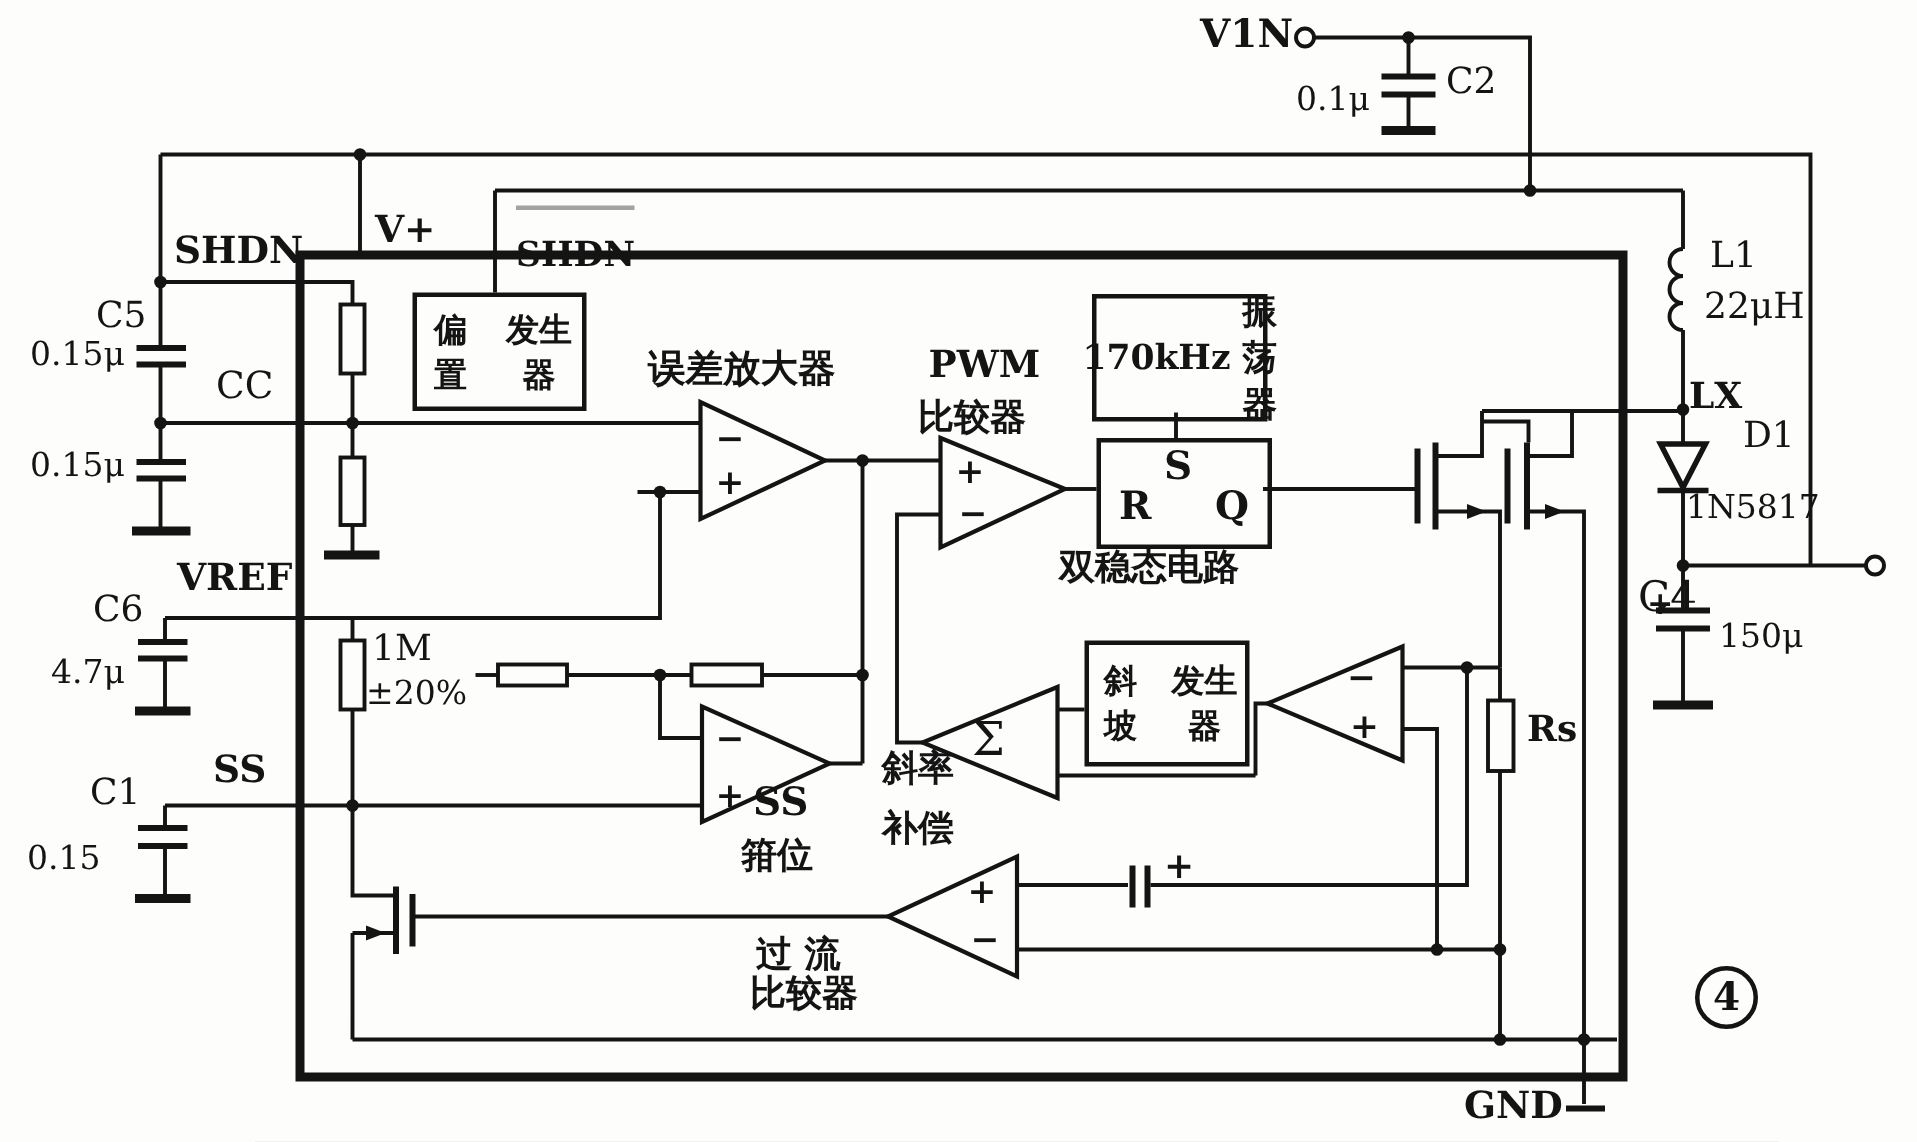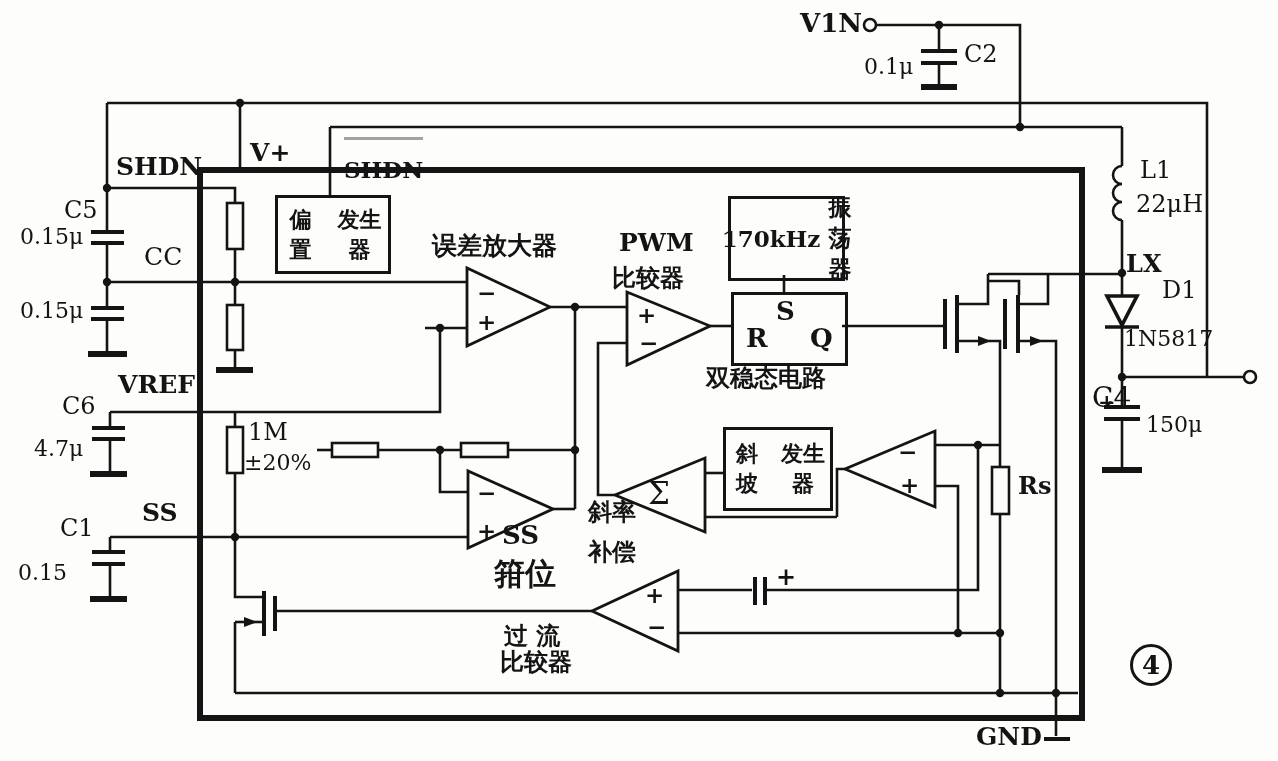--- a/index.html
+++ b/index.html
@@ -261,21 +261,21 @@
   <span class="lbl b" style="left:776px;top:298px;font-size:26px;">S</span>
   <span class="lbl b" style="left:746px;top:325px;font-size:26px;">R</span>
   <span class="lbl b" style="left:810px;top:325px;font-size:26px;">Q</span>
   <span class="lbl b" style="left:706px;top:366px;font-size:24px;">双稳态电路</span>
 
   <span class="lbl b" style="left:588px;top:500px;font-size:24px;">斜率</span>
   <span class="lbl b" style="left:588px;top:540px;font-size:24px;">补偿</span>
   <span class="lbl" style="left:648px;top:478px;font-size:31px;">Σ</span>
 
   <span class="lbl b" style="left:502px;top:522px;font-size:26px;">SS</span>
-  <span class="lbl b" style="left:494px;top:558px;font-size:31px;">箝位</span>
+  <span class="lbl b" style="left:494px;top:558px;font-size:24px;">箝位</span>
   <span class="lbl b" style="left:477px;top:481px;font-size:23px;">−</span>
   <span class="lbl b" style="left:477px;top:519px;font-size:23px;">+</span>
 
   <span class="lbl b" style="left:504px;top:624px;font-size:24px;">过 流</span>
   <span class="lbl b" style="left:500px;top:650px;font-size:24px;">比较器</span>
   <span class="lbl b" style="left:645px;top:583px;font-size:23px;">+</span>
   <span class="lbl b" style="left:647px;top:615px;font-size:23px;">−</span>
   <span class="lbl b" style="left:776px;top:565px;font-size:24px;">+</span>
 
   <span class="lbl b" style="left:898px;top:440px;font-size:23px;">−</span>

